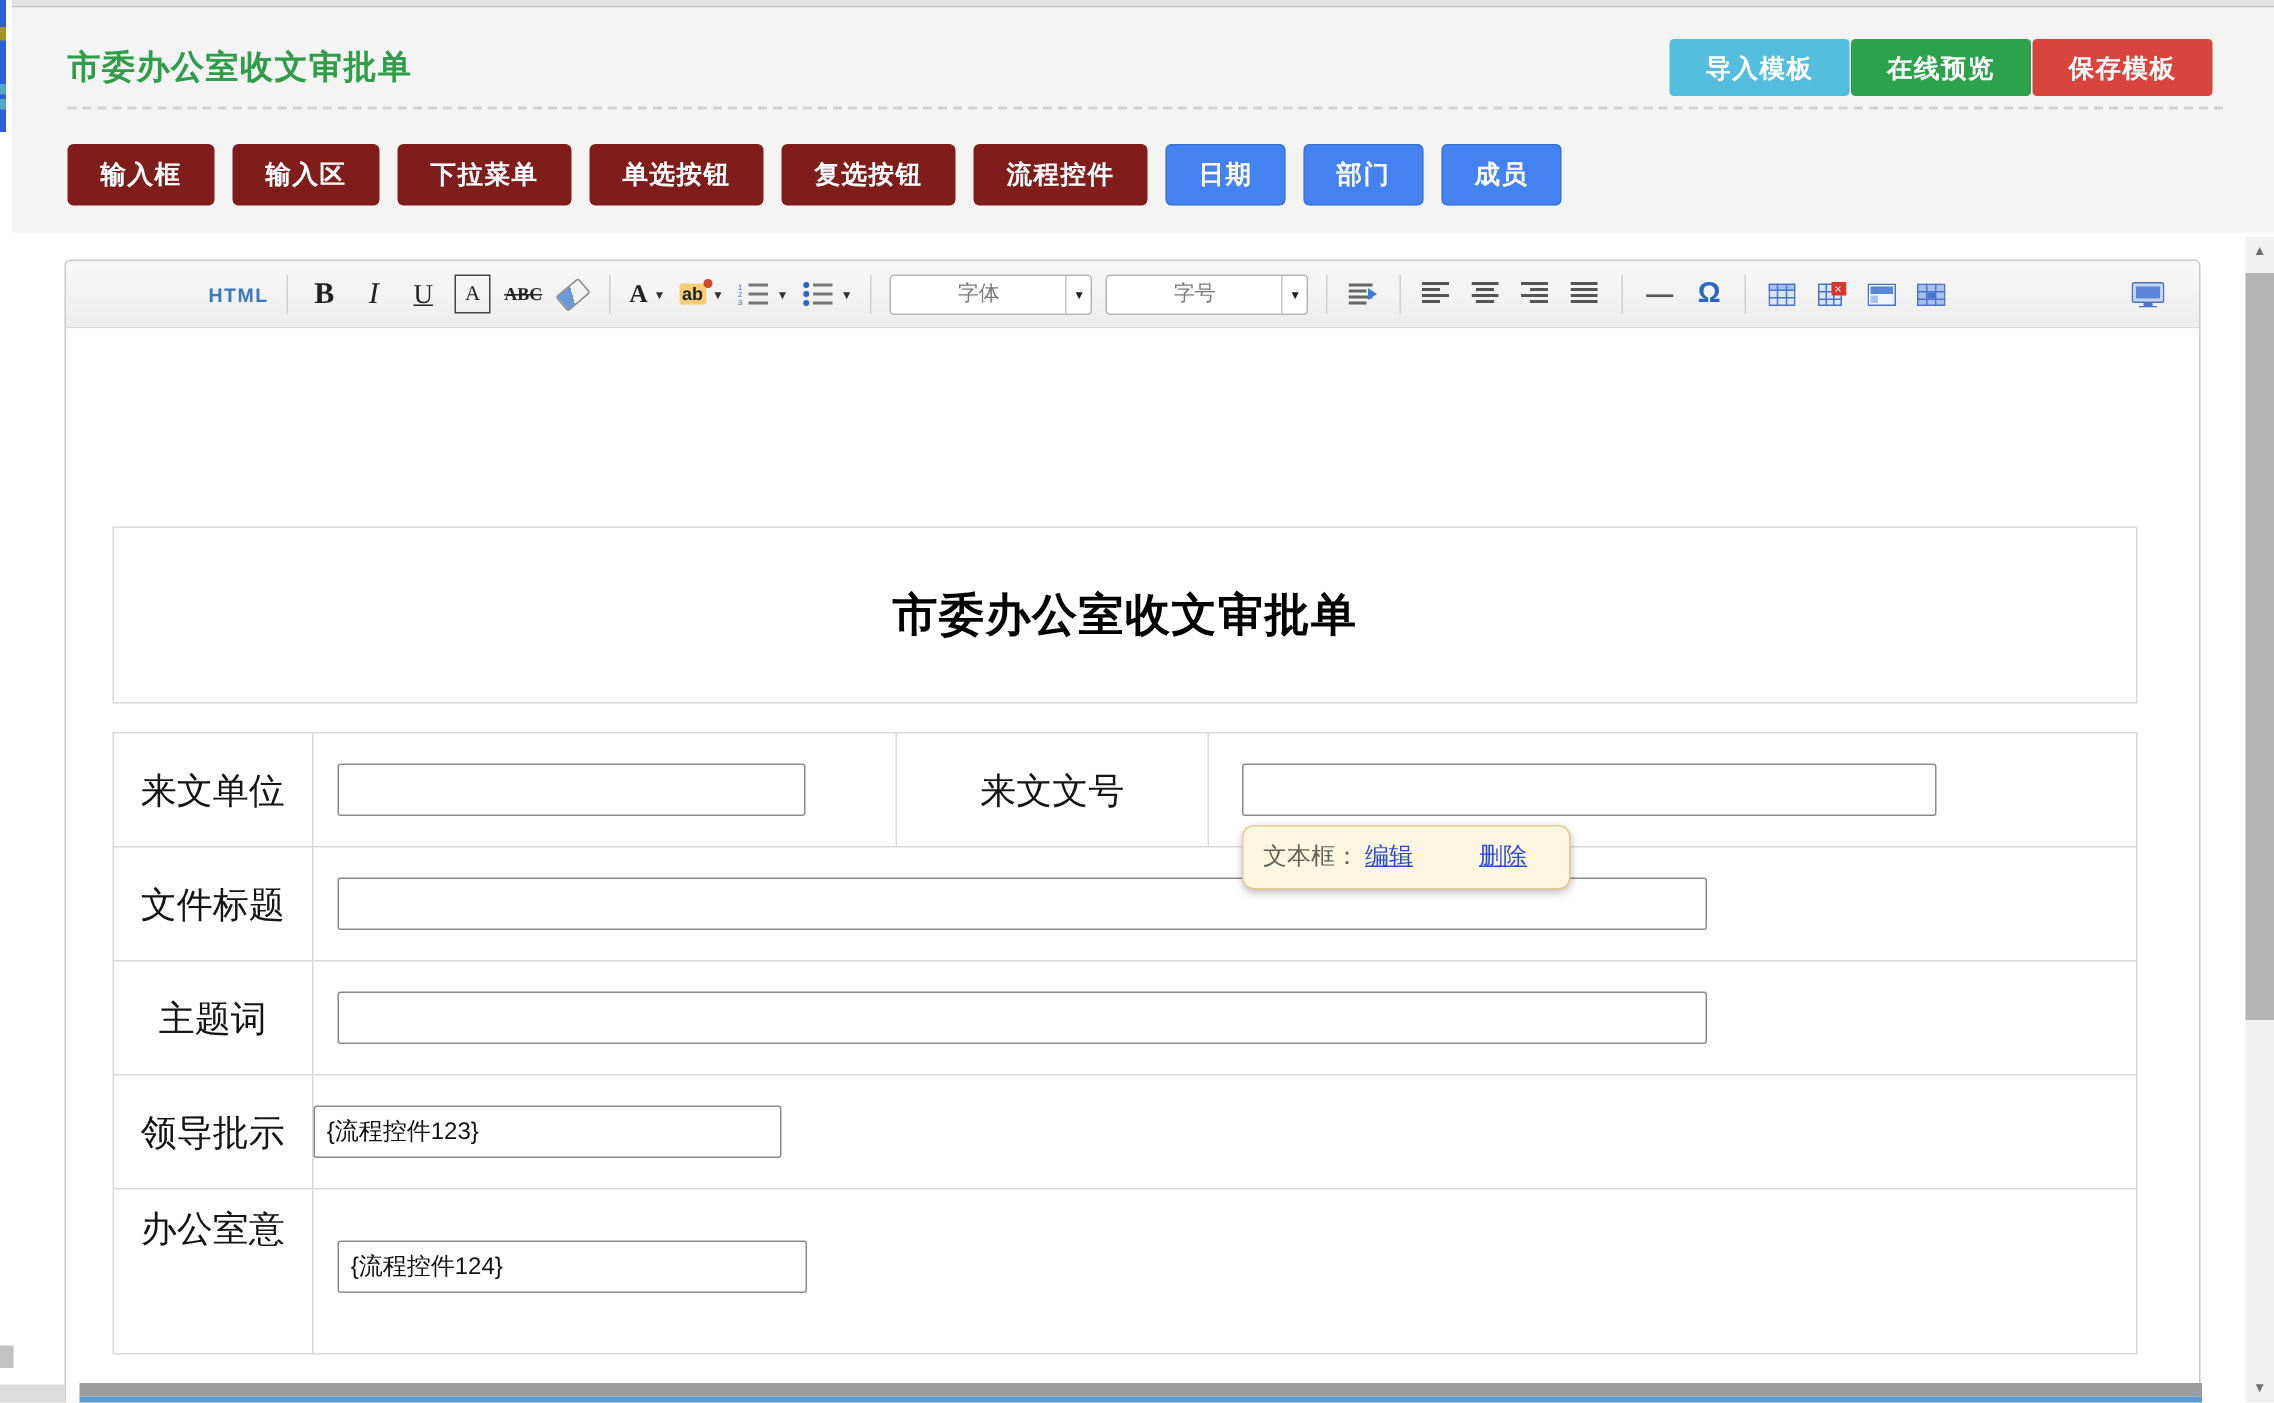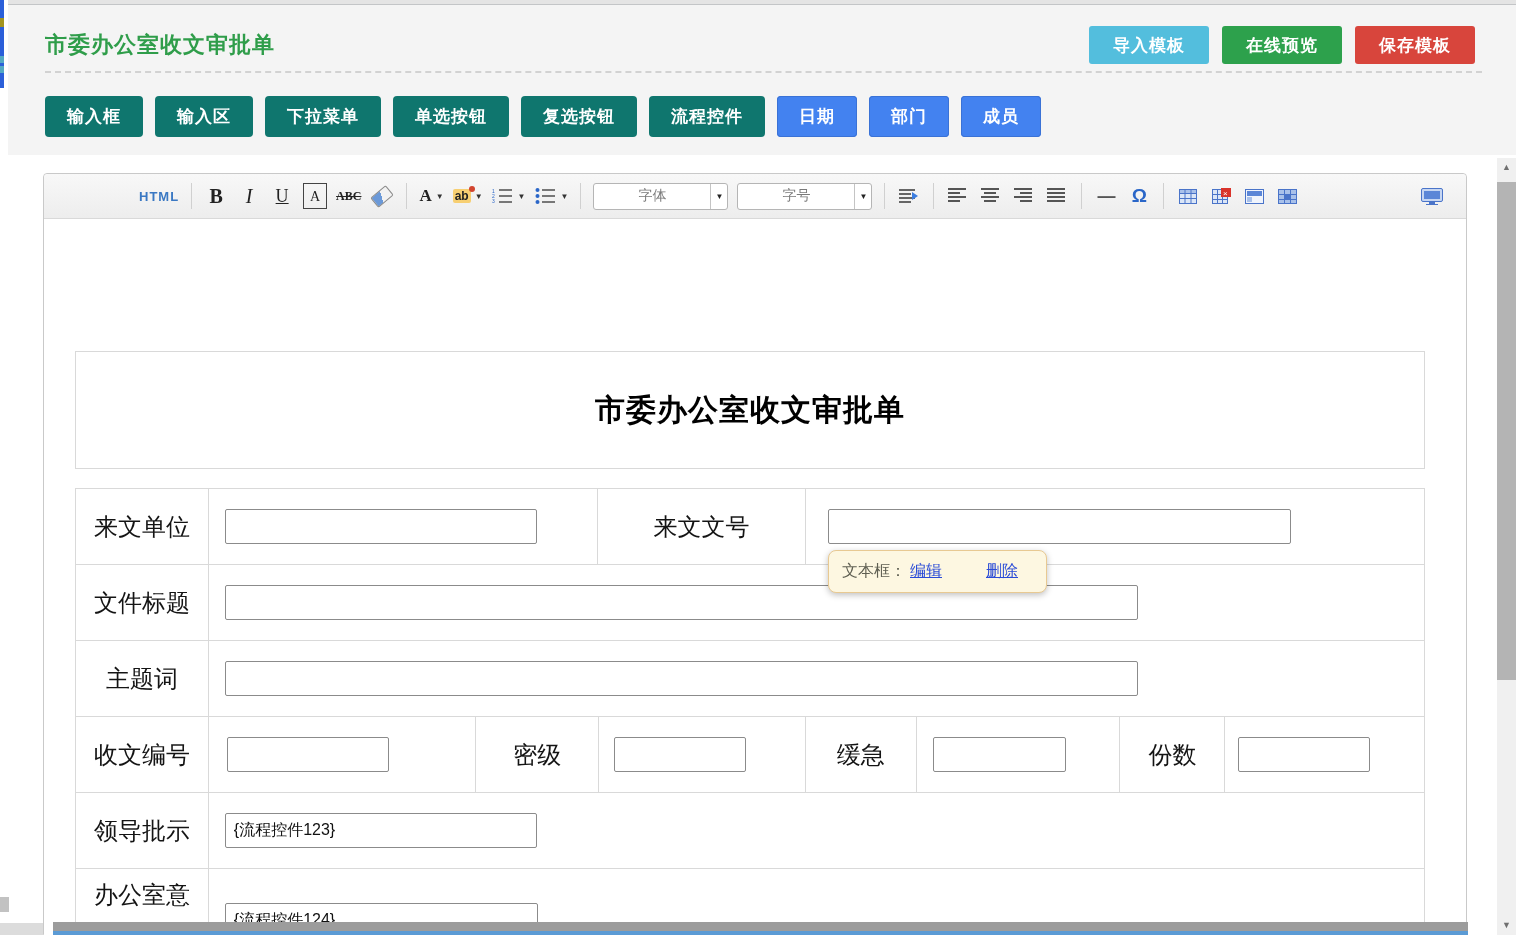--- a/index.html
+++ b/index.html
@@ -13,34 +13,34 @@
   .left-blue { position:absolute; left:0; top:0; width:4px; height:88px; background:#2b5fd9; }
   .left-yellow { position:absolute; left:0; top:18px; width:4px; height:9px; background:#a3941f; }
   .left-teal1 { position:absolute; left:0; top:56px; width:4px; height:7px; background:#53a9c4; }
   .left-teal2 { position:absolute; left:0; top:66px; width:4px; height:7px; background:#53a9c4; }
   .left-notch { position:absolute; left:0; top:897px; width:9px; height:15px; background:#c2c2c2; }
 
   
   .header { position:absolute; left:8px; top:5px; width:1508px; height:150px; background:#f4f4f4; }
   .page-title { position:absolute; left:37px; top:25px; font-family:"Liberation Serif", serif;
     font-size:22px; font-weight:bold; color:#2f9d4a; letter-spacing:1px; }
-  .hdr-actions { position:absolute; top:21px; right:41px; display:flex; gap:13px; }
+  .hdr-actions { position:absolute; top:21px; right:41px; display:flex; gap:1px; }
   .hdr-btn { height:38px; padding:0 24px; border:none; border-radius:3px; color:#fff;
     font-family:"Liberation Serif", serif; font-size:17px; font-weight:bold; letter-spacing:1px;
     display:flex; align-items:center; cursor:pointer; }
   .hdr-btn.import { background:#53bedd; }
   .hdr-btn.preview { background:#2da14c; }
   .hdr-btn.save { background:#d8453c; }
   .hdr-divider { position:absolute; left:37px; top:66px; width:1437px; height:0;
     border-top:2px dashed #d2d2d2; }
   .widget-row { position:absolute; left:37px; top:91px; display:flex; gap:12px; }
   .wbtn { height:41px; padding:0 22px; border:none; border-radius:4px; color:#fff;
     font-family:"Liberation Serif", serif; font-size:17px; font-weight:bold; letter-spacing:1px;
     display:flex; align-items:center; cursor:pointer; }
-  .wbtn.info { background:#0f766e; }
+  .wbtn.info { background:#7f1d1d; }
   .wbtn.primary { background:#4382f0; box-shadow:inset 0 0 0 1px #3a72d6; }
 
   
   .editor { position:absolute; left:43px; top:173px; width:1424px; height:762px;
     border:1px solid #c9c9c9; border-radius:4px 4px 0 0; background:#fff; }
   .etoolbar { height:45px; background:linear-gradient(#f8f8f8,#ededed);
     border-bottom:1px solid #d9d9d9; border-radius:4px 4px 0 0;
     display:flex; align-items:center; padding-left:95px; gap:9px; }
   .tbtn { min-width:24px; height:26px; display:flex; align-items:center; justify-content:center;
     color:#222; cursor:pointer; }
@@ -316,43 +316,25 @@
         </div>
       </div>
 
       <div class="frow">
         <div class="fcell flabel" style="width:132px">主题词</div>
         <div class="fcell" style="width:1218px">
           <input class="tinput" style="margin-left: 16px; width: 913px;" value="">
         </div>
       </div>
 
-      <div class="frow">
-        <div class="fcell flabel" style="width:132px">收文编号</div>
-        <div class="fcell" style="width:268px">
-          <input class="tinput" style="margin-left: 18px; width: 162px;" value="">
-        </div>
-        <div class="fcell flabel" style="width:123px">密级</div>
-        <div class="fcell" style="width:207px">
-          <input class="tinput" style="margin-left: 15px; width: 132px;" value="">
-        </div>
-        <div class="fcell flabel" style="width:111px">缓急</div>
-        <div class="fcell" style="width:204px">
-          <input class="tinput" style="margin-left: 16px; width: 133px;" value="">
-        </div>
-        <div class="fcell flabel" style="width:105px">份数</div>
-        <div class="fcell" style="width:200px">
-          <input class="tinput" style="margin-left: 13px; width: 132px;" value="">
-        </div>
-      </div>
 
       <div class="frow">
         <div class="fcell flabel" style="width:132px">领导批示</div>
         <div class="fcell" style="width:1218px">
-          <input class="tinput" style="margin-left: 16px; width: 312px;" value="{流程控件123}">
+          <input class="tinput" style="margin-left: 0; width: 312px;" value="{流程控件123}">
         </div>
       </div>
 
       <div class="frow row6">
         <div class="fcell flabel" style="width:132px">办公室意</div>
         <div class="fcell" style="width:1218px; align-items:flex-start">
           <input class="tinput" style="margin-left: 16px; margin-top: 34px; width: 313px;" value="{流程控件124}">
         </div>
       </div>
     </div>

